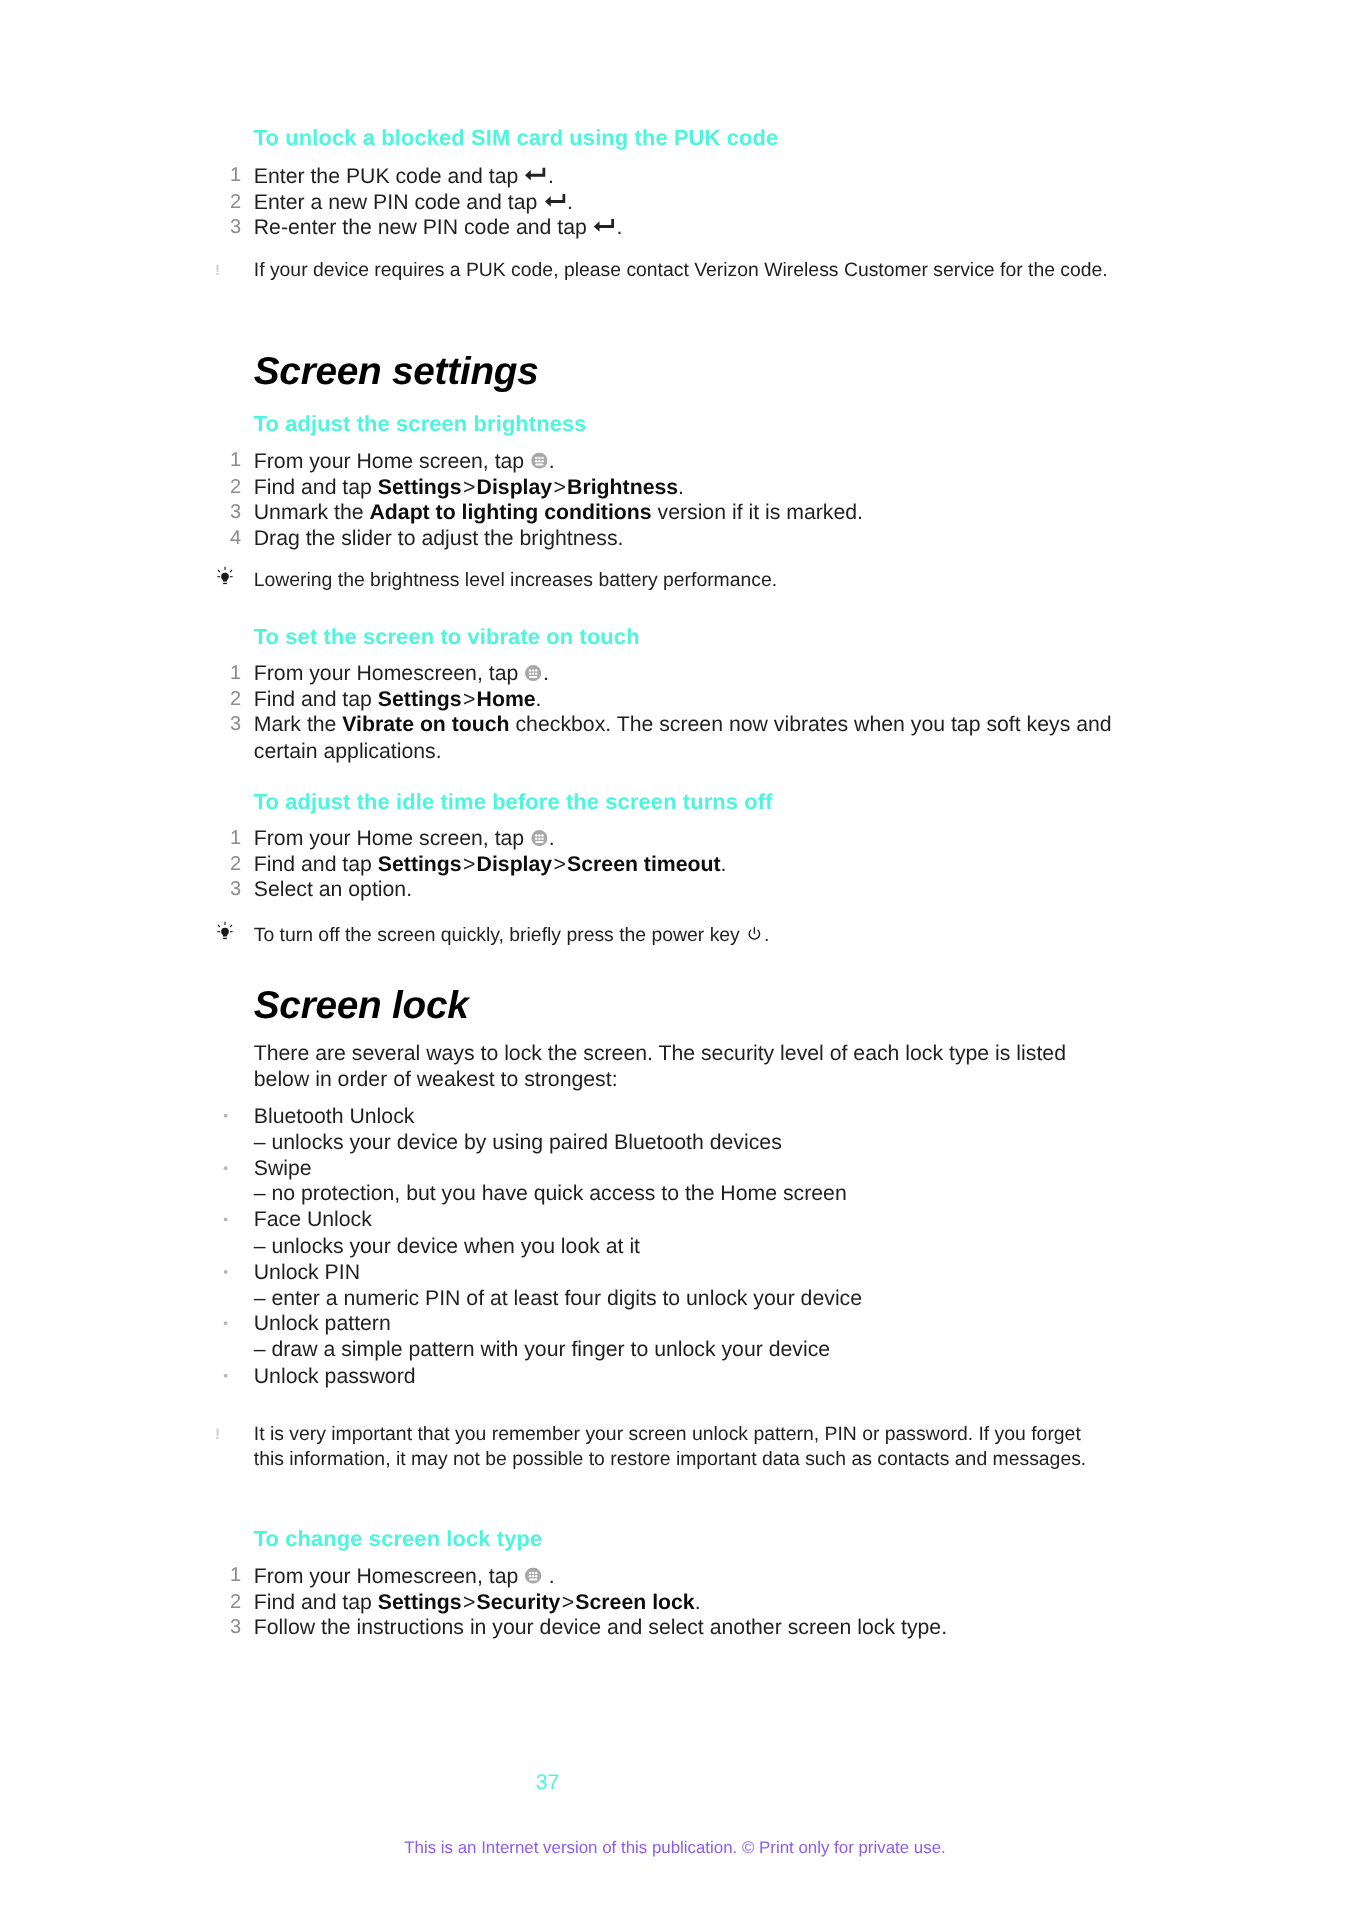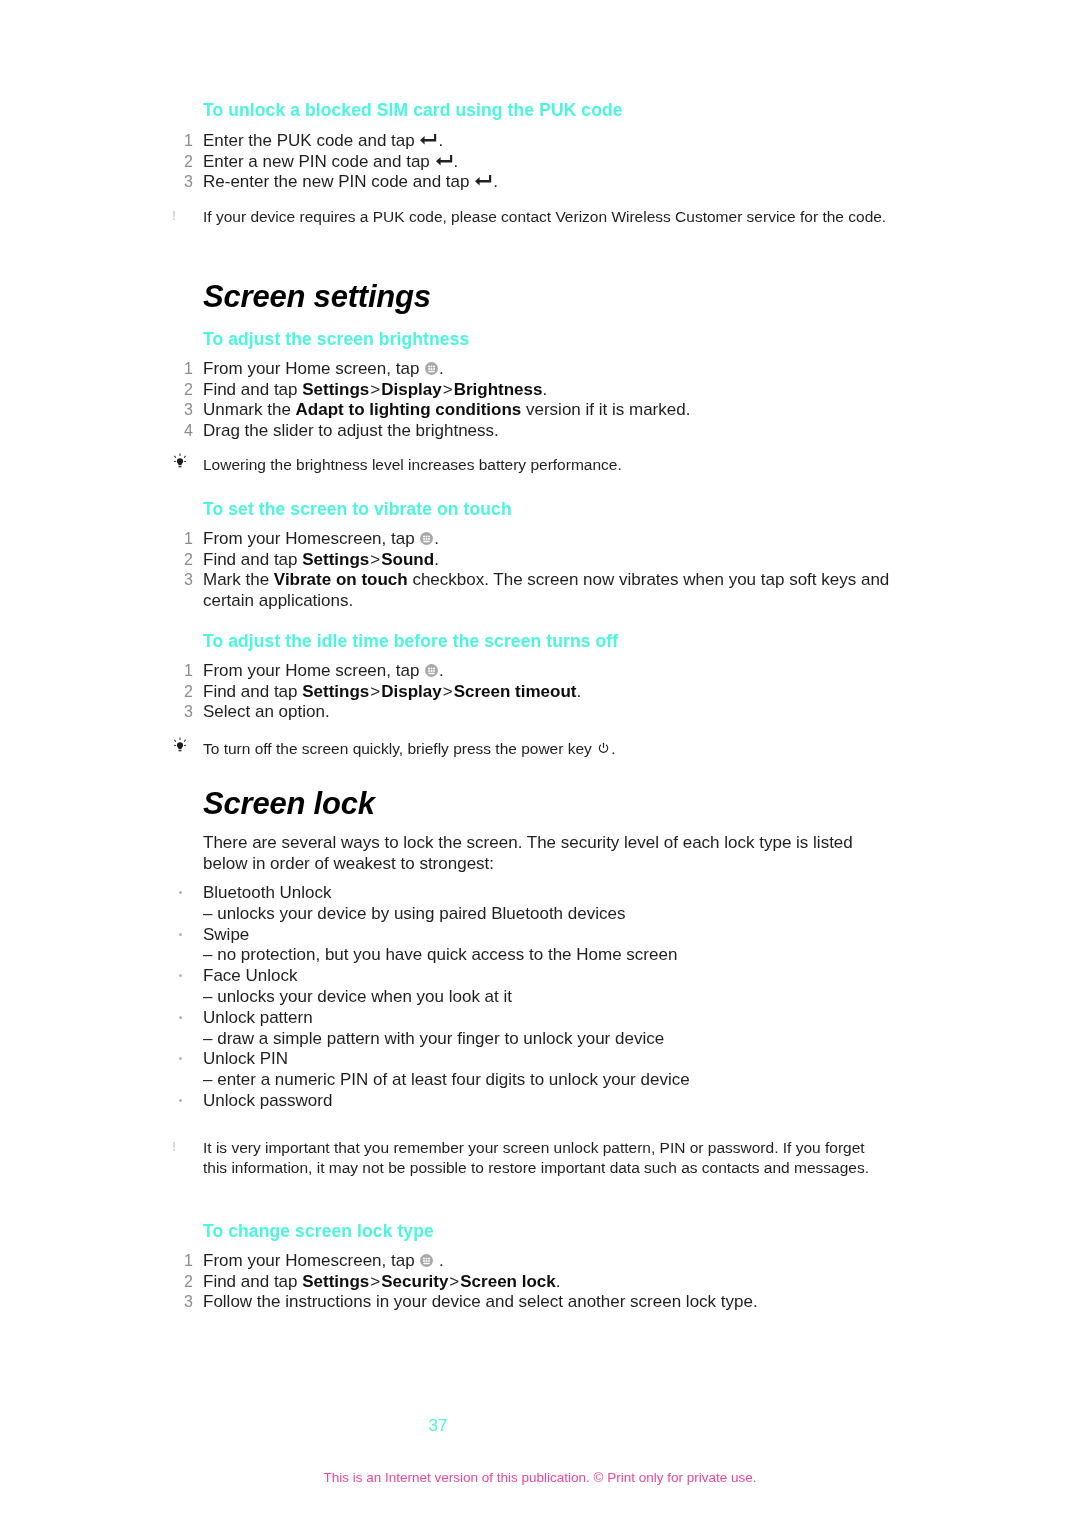--- a/index.html
+++ b/index.html
@@ -166,21 +166,21 @@
     font-size: 17px;
     color: #4BF6DD;
   }
   .footer-note {
     position: absolute;
     left: 0;
     top: 1470px;
     width: 1080px;
     text-align: center;
     font-size: 13.5px;
-    color: #ec4899;
+    color: #8b5cf6;
   }
 
   
   .b { position: absolute; left: 0; width: 687px; }
 </style>
 </head>
 <body>
 
 <div class="page">
  <div class="content">
@@ -279,21 +279,21 @@
               <circle cx="6.5" cy="4.4" r="1" fill="#fff"></circle>
               <circle cx="9" cy="4.4" r="1" fill="#fff"></circle>
               <circle cx="4" cy="7" r="1" fill="#fff"></circle>
               <circle cx="6.5" cy="7" r="1" fill="#fff"></circle>
               <circle cx="9" cy="7" r="1" fill="#fff"></circle>
               <rect x="3.2" y="8.8" width="6.6" height="1.5" rx="0.7" fill="#fff"></rect>
             </svg></span><span>.</span>
     </li>
     <li>
       <span class="num">2</span>
-      <span>Find and tap </span><b>Settings</b><span class="gt">&gt;</span><b>Sound</b><span>.</span>
+      <span>Find and tap </span><b>Settings</b><span class="gt">&gt;</span><b>Home</b><span>.</span>
     </li>
     <li>
       <span class="num">3</span>
       <span>Mark the </span><b>Vibrate on touch</b><span> checkbox. The screen now vibrates when you tap soft keys and certain applications.</span>
     </li>
   </ol>
 
   <div class="b" style="top:631px;">
     <h2 class="proc-title">To adjust the idle time before the screen turns off</h2>
   </div>
@@ -357,27 +357,27 @@
       <span>Swipe</span>
       <span class="sub">– no protection, but you have quick access to the Home screen</span>
     </li>
     <li>
       <span class="dot"></span>
       <span>Face Unlock</span>
       <span class="sub">– unlocks your device when you look at it</span>
     </li>
     <li>
       <span class="dot"></span>
+      <span>Unlock PIN</span>
+      <span class="sub">– enter a numeric PIN of at least four digits to unlock your device</span>
+    </li>
+    <li>
+      <span class="dot"></span>
       <span>Unlock pattern</span>
       <span class="sub">– draw a simple pattern with your finger to unlock your device</span>
-    </li>
-    <li>
-      <span class="dot"></span>
-      <span>Unlock PIN</span>
-      <span class="sub">– enter a numeric PIN of at least four digits to unlock your device</span>
     </li>
     <li>
       <span class="dot"></span>
       <span>Unlock password</span>
     </li>
   </ul>
 
   <div class="note b" style="top:1138px;">
     <span class="note-mark">!</span>
     <span>It is very important that you remember your screen unlock pattern, PIN or password. If you forget this information, it may not be possible to restore important data such as contacts and messages.</span>

